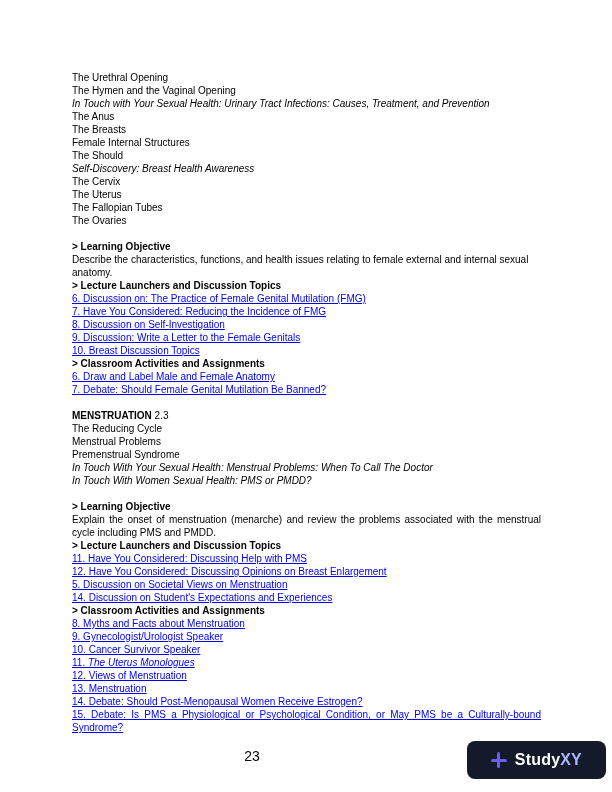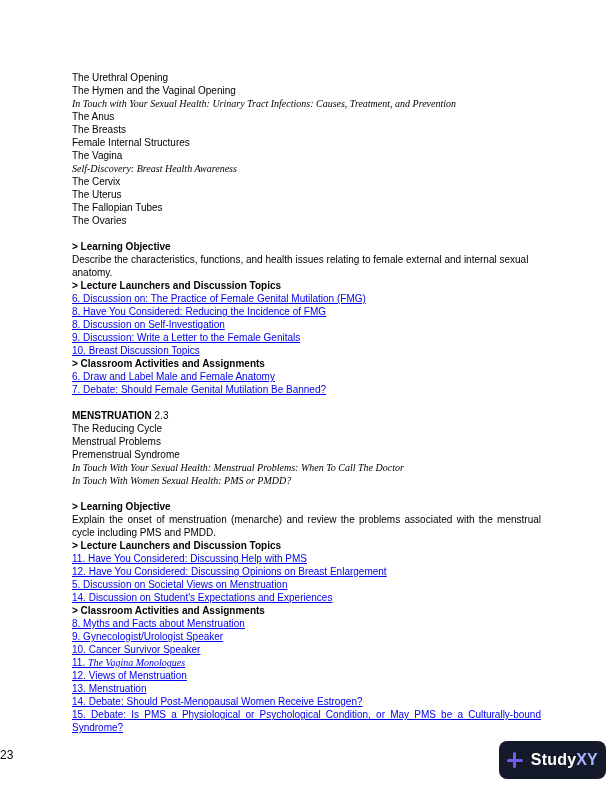--- a/index.html
+++ b/index.html
@@ -20,35 +20,35 @@
     position:absolute;
     left:72px;top:71px;width:469px;
     font-size:10px;line-height:13px;
     color:var(--text-color,#000);
   }
   .line{white-space:normal;}
   .line.spacer{height:13px;}
   .line.link{color:var(--link-color,#0000EE);text-decoration:underline;cursor:pointer;}
   .line.justify{text-align:justify;}
   .seg.b{font-weight:bold;margin-top:40px;}
-  .seg.i{font-style:italic;font-family:Liberation Serif, serif;}
+  .seg.i{font-style:italic;}
   .page-number{
     position:absolute;
     left:0;top:748px;width:504px;
-    text-align:left;
-    font-size:12px;color:#000;
+    text-align:center;
+    font-size:14px;color:#000;
   }
   .brand-badge{
     position:absolute;
     right:6px;top:741px;
     height:38px;
     background:var(--badge-bg,#151a2b);
     border-radius:8px;
     display:flex;align-items:center;
-    padding:0 8px;
+    padding:0 24px;
     gap:8px;
     box-sizing:border-box;
   }
   .brand-plus{
     width:16px;height:16px;
     position:relative;
     flex:0 0 auto;
   }
   .brand-plus::before,.brand-plus::after{
     content:"";
@@ -71,32 +71,32 @@
 
 <div class="page">
 
   <div class="doc">
       <div class="line"><span class="seg">The Urethral Opening</span></div>
       <div class="line"><span class="seg">The Hymen and the Vaginal Opening</span></div>
       <div class="line"><span class="seg i">In Touch with Your Sexual Health: Urinary Tract Infections: Causes, Treatment, and Prevention</span></div>
       <div class="line"><span class="seg">The Anus</span></div>
       <div class="line"><span class="seg">The Breasts</span></div>
       <div class="line"><span class="seg">Female Internal Structures</span></div>
-      <div class="line"><span class="seg">The Vagina</span></div>
+      <div class="line"><span class="seg">The Should</span></div>
       <div class="line"><span class="seg i">Self-Discovery: Breast Health Awareness</span></div>
       <div class="line"><span class="seg">The Cervix</span></div>
       <div class="line"><span class="seg">The Uterus</span></div>
       <div class="line"><span class="seg">The Fallopian Tubes</span></div>
       <div class="line"><span class="seg">The Ovaries</span></div>
       <div class="line spacer"></div>
       <div class="line"><span class="seg b">&gt; Learning Objective</span></div>
       <div class="line"><span class="seg">Describe the characteristics, functions, and health issues relating to female external and internal sexual anatomy.</span></div>
       <div class="line"><span class="seg b">&gt; Lecture Launchers and Discussion Topics</span></div>
       <div class="line link"><span class="seg">6. Discussion on: The Practice of Female Genital Mutilation (FMG)</span></div>
-      <div class="line link"><span class="seg">8. Have You Considered: Reducing the Incidence of FMG</span></div>
+      <div class="line link"><span class="seg">7. Have You Considered: Reducing the Incidence of FMG</span></div>
       <div class="line link"><span class="seg">8. Discussion on Self-Investigation</span></div>
       <div class="line link"><span class="seg">9. Discussion: Write a Letter to the Female Genitals</span></div>
       <div class="line link"><span class="seg">10. Breast Discussion Topics</span></div>
       <div class="line"><span class="seg b">&gt; Classroom Activities and Assignments</span></div>
       <div class="line link"><span class="seg">6. Draw and Label Male and Female Anatomy</span></div>
       <div class="line link"><span class="seg">7. Debate: Should Female Genital Mutilation Be Banned?</span></div>
       <div class="line spacer"></div>
       <div class="line"><span class="seg b">MENSTRUATION</span><span class="seg"> 2.3</span></div>
       <div class="line"><span class="seg">The Reducing Cycle</span></div>
       <div class="line"><span class="seg">Menstrual Problems</span></div>
@@ -108,21 +108,21 @@
       <div class="line justify"><span class="seg">Explain the onset of menstruation (menarche) and review the problems associated with the menstrual cycle including PMS and PMDD.</span></div>
       <div class="line"><span class="seg b">&gt; Lecture Launchers and Discussion Topics</span></div>
       <div class="line link"><span class="seg">11. Have You Considered: Discussing Help with PMS</span></div>
       <div class="line link"><span class="seg">12. Have You Considered: Discussing Opinions on Breast Enlargement</span></div>
       <div class="line link"><span class="seg">5. Discussion on Societal Views on Menstruation</span></div>
       <div class="line link"><span class="seg">14. Discussion on Student's Expectations and Experiences</span></div>
       <div class="line"><span class="seg b">&gt; Classroom Activities and Assignments</span></div>
       <div class="line link"><span class="seg">8. Myths and Facts about Menstruation</span></div>
       <div class="line link"><span class="seg">9. Gynecologist/Urologist Speaker</span></div>
       <div class="line link"><span class="seg">10. Cancer Survivor Speaker</span></div>
-      <div class="line link"><span class="seg">11. </span><span class="seg i">The Vagina Monologues</span></div>
+      <div class="line link"><span class="seg">11. </span><span class="seg i">The Uterus Monologues</span></div>
       <div class="line link"><span class="seg">12. Views of Menstruation</span></div>
       <div class="line link"><span class="seg">13. Menstruation</span></div>
       <div class="line link"><span class="seg">14. Debate: Should Post-Menopausal Women Receive Estrogen?</span></div>
       <div class="line link justify"><span class="seg">15. Debate: Is PMS a Physiological or Psychological Condition, or May PMS be a Culturally-bound Syndrome?</span></div>
     </div>
 
   <div class="page-number">23</div>
 
   <div class="brand-badge">
     <span class="brand-plus"></span>

